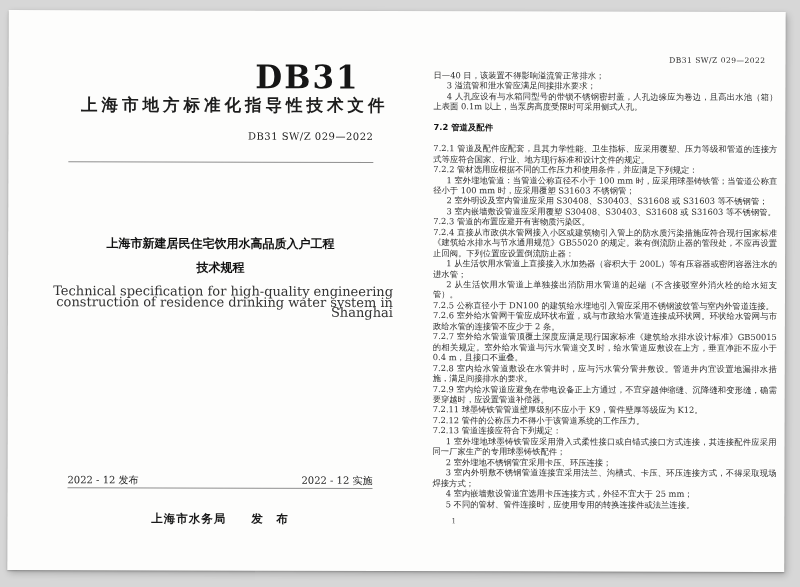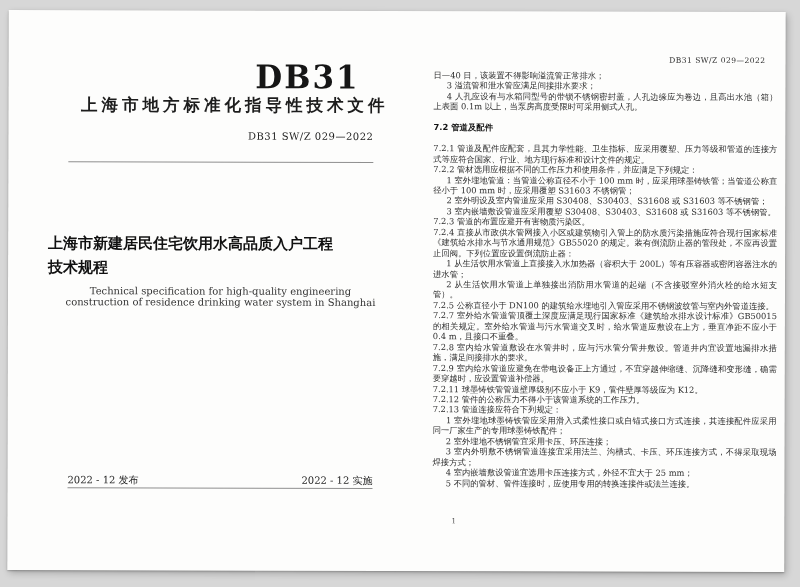--- a/index.html
+++ b/index.html
@@ -40,27 +40,27 @@
   .doc-number {
     position: absolute; left: 60px; top: 120px; width: 305px;
     text-align: right; font-size: 10px; letter-spacing: 0.5px; color: #222;
   }
   .rule-top {
     position: absolute; left: 60px; top: 151px; width: 305px;
     border-top: 1.5px solid #8f8f8f;
   }
   .cover-title {
     position: absolute; left: 40px; top: 221px; width: 345px;
-    font-weight: bold; font-size: 15px;
+    text-align: center; font-weight: bold; font-size: 12px;
     line-height: 24px; color: #111;
     font-family: "DejaVu Sans", "Liberation Sans", sans-serif;
   }
   .cover-sub {
     position: absolute; left: 40px; top: 276px; width: 345px;
-    text-align: center; font-size: 10px; line-height: 10.5px; color: #333;
+    text-align: right; font-size: 13px; line-height: 10.5px; color: #333;
   }
   .date-row {
     position: absolute; left: 60px; top: 463px; width: 305px;
     font-size: 10px; font-weight: normal; color: #1e1e1e;
   }
   .date-row .issue { float: left; }
   .date-row .impl { float: right; }
   .rule-bottom {
     position: absolute; left: 60px; top: 477px; width: 305px;
     border-top: 1.5px solid #8f8f8f;
@@ -114,39 +114,41 @@
       </div>
       <div class="cover-sub">
         <div>Technical specification for high-quality engineering</div>
         <div>construction of residence drinking water system in Shanghai</div>
       </div>
       <div class="date-row">
         <span class="issue">2022 - 12 发布</span>
         <span class="impl">2022 - 12 实施</span>
       </div>
       <div class="rule-bottom"></div>
+      <div class="publisher">上海市水务局　　发　布</div>
     </div>
 
     <div class="right-page">
       <div class="rp-header">DB31 SW/Z 029—2022</div>
       <div class="rp-body">
           <div class="para continuation">日—40 日，该装置不得影响溢流管正常排水；</div>
           <div class="para item">3 溢流管和泄水管应满足间接排水要求；</div>
           <div class="para item">4 人孔应设有与水箱同型号的带锁不锈钢密封盖，人孔边缘应为卷边，且高出水池（箱）上表面 0.1m 以上，当泵房高度受限时可采用侧式人孔。</div>
           <div class="para heading">7.2 管道及配件</div>
           <div class="para body">7.2.1 管道及配件应配套，且其力学性能、卫生指标、应采用覆塑、压力等级和管道的连接方式等应符合国家、行业、地方现行标准和设计文件的规定。</div>
           <div class="para body">7.2.2 管材选用应根据不同的工作压力和使用条件，并应满足下列规定：</div>
           <div class="para item">1 室外埋地管道：当管道公称直径不小于 100 mm 时，应采用球墨铸铁管；当管道公称直径小于 100 mm 时，应采用覆塑 S31603 不锈钢管；</div>
           <div class="para item">2 室外明设及室内管道应采用 S30408、S30403、S31608 或 S31603 等不锈钢管；</div>
           <div class="para item">3 室内嵌墙敷设管道应采用覆塑 S30408、S30403、S31608 或 S31603 等不锈钢管。</div>
           <div class="para body">7.2.3 管道的布置应避开有害物质污染区。</div>
           <div class="para body">7.2.4 直接从市政供水管网接入小区或建筑物引入管上的防水质污染措施应符合现行国家标准《建筑给水排水与节水通用规范》GB55020 的规定。装有倒流防止器的管段处，不应再设置止回阀。下列位置应设置倒流防止器：</div>
           <div class="para item">1 从生活饮用水管道上直接接入水加热器（容积大于 200L）等有压容器或密闭容器注水的进水管；</div>
           <div class="para item">2 从生活饮用水管道上单独接出消防用水管道的起端（不含接驳室外消火栓的给水短支管）。</div>
           <div class="para body">7.2.5 公称直径小于 DN100 的建筑给水埋地引入管应采用不锈钢波纹管与室内外管道连接。</div>
+          <div class="para body">7.2.6 室外给水管网干管应成环状布置，或与市政给水管道连接成环状网。环状给水管网与市政给水管的连接管不应少于 2 条。</div>
           <div class="para body">7.2.7 室外给水管道管顶覆土深度应满足现行国家标准《建筑给水排水设计标准》GB50015 的相关规定。室外给水管道与污水管道交叉时，给水管道应敷设在上方，垂直净距不应小于 0.4 m，且接口不重叠。</div>
           <div class="para body">7.2.8 室内给水管道敷设在水管井时，应与污水管分管井敷设。管道井内宜设置地漏排水措施，满足间接排水的要求。</div>
           <div class="para body">7.2.9 室内给水管道应避免在带电设备正上方通过，不宜穿越伸缩缝、沉降缝和变形缝，确需要穿越时，应设置管道补偿器。</div>
           <div class="para body">7.2.11 球墨铸铁管管道壁厚级别不应小于 K9，管件壁厚等级应为 K12。</div>
           <div class="para body">7.2.12 管件的公称压力不得小于该管道系统的工作压力。</div>
           <div class="para body">7.2.13 管道连接应符合下列规定：</div>
           <div class="para item">1 室外埋地球墨铸铁管应采用滑入式柔性接口或自锚式接口方式连接，其连接配件应采用同一厂家生产的专用球墨铸铁配件；</div>
           <div class="para item">2 室外埋地不锈钢管宜采用卡压、环压连接；</div>
           <div class="para item">3 室内外明敷不锈钢管道连接宜采用法兰、沟槽式、卡压、环压连接方式，不得采取现场焊接方式；</div>
           <div class="para item">4 室内嵌墙敷设管道宜选用卡压连接方式，外径不宜大于 25 mm；</div>

